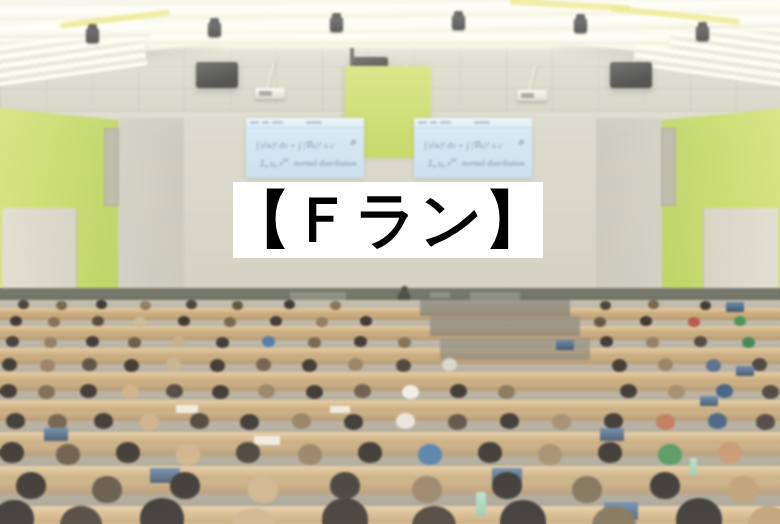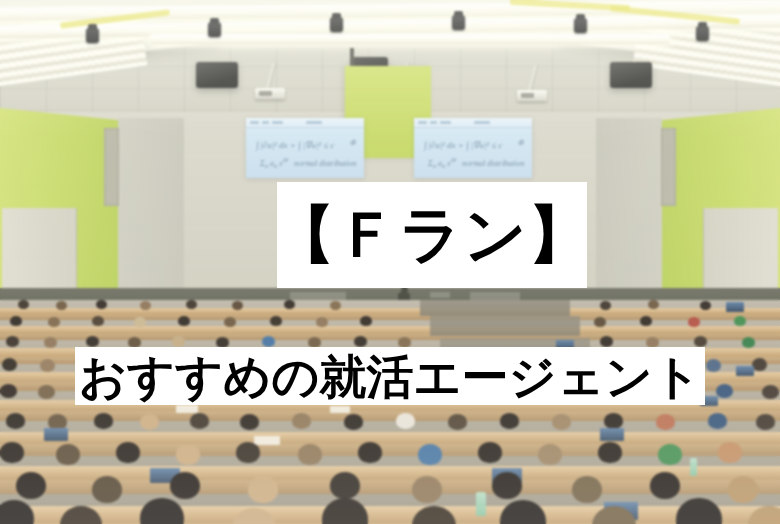--- a/index.html
+++ b/index.html
@@ -232,21 +232,21 @@
     overflow:hidden;
   }
   .textbox span{
     color:#000;
     font-family:"DejaVu Sans","Liberation Sans",sans-serif;
     font-weight:bold;
     white-space:nowrap;
     line-height:1;
   }
   #box-title{
-    left:233px;top:182px;width:310px;height:106px;margin-left:44px;
+    left:233px;top:182px;width:310px;height:76px;
   }
   #box-title span{font-size:62px;letter-spacing:1px;}
   #box-sub{
     left:75px;top:347px;width:630px;height:58px;
   }
   #box-sub span{font-size:47px;letter-spacing:0px;}
 </style>
 </head>
 <body>
 
@@ -501,17 +501,14 @@
     </div>
 
     <div class="blurlayer"></div>
     <div class="haze"></div>
   </div>
 
   <div class="textbox" id="box-title">
     <span>【Ｆラン】</span>
   </div>
 
-  <div class="textbox" id="box-sub">
-    <span>おすすめの就活エージェント</span>
-  </div>
 
 </div>
 
 </body></html>

